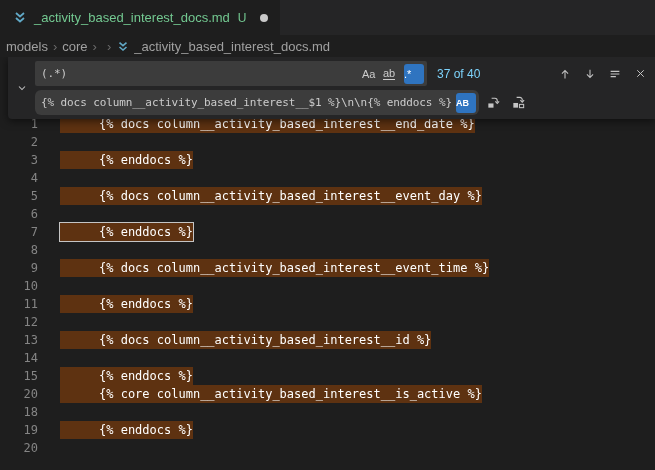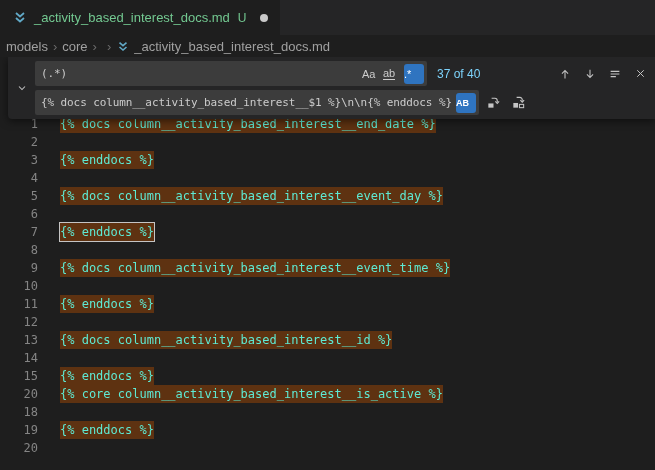--- a/index.html
+++ b/index.html
@@ -29,21 +29,21 @@
   .crumb { cursor:pointer; white-space:nowrap; }
   .bc-sep { color:#6a6a6a; margin:0 5px; font-size:13px; }
   .bc-icon { margin-right:4px; position:relative; top:1px; }
 
   
   .editor { position:relative; height:413px; overflow:hidden; }
   .lines { padding-top:58px; }
   .line { display:flex; height:18px; line-height:18px;
           font-family:"DejaVu Sans Mono", monospace; font-size:12px; }
   .ln   { width:38px; text-align:right; color:#858585; flex:none; }
-  .code { margin-left:22px; white-space:pre; color:#5eead4; }
+  .code { margin-left:22px; white-space:pre; color:#ffffff;padding-left:39px; }
   .code.match   { background:#5e3211; }
   .code.current { box-shadow:0 0 0 1px #c5c5c5; }
 
   
   .find-widget {
     position:absolute; top:0; left:8px; right:0; height:62px;
     background:#252526; z-index:5;
     border-bottom-left-radius:4px;
     box-shadow:0 2px 8px rgba(0,0,0,0.55);
     display:flex; padding:4px 4px 4px 0;
@@ -54,21 +54,21 @@
   .fw-input  {
     background:#3c3c3c; height:25px; display:flex; align-items:center;
     padding:0 3px 0 6px; border-radius:2px;
   }
   .fw-input input {
     background:transparent; border:none; outline:none; color:#cccccc;
     font-family:"DejaVu Sans Mono", monospace; font-size:11px;
     flex:1; min-width:0; letter-spacing:-0.1px;
   }
   .find-box    { width:392px; }
-  .replace-box { width:444px; }
+  .replace-box { width:444px;border-radius:6px; }
   .opt {
     width:20px; height:20px; display:flex; align-items:center; justify-content:flex-start;
     border-radius:3px; font-size:11px; color:#cccccc; cursor:pointer; flex:none; margin-left:1px;
   }
   .opt.active { background:#2f74c0; color:#ffffff; }
   .opt .ww { border-bottom:1px solid currentColor; line-height:12px; display:inline-block; }
   .opt-ab { font-size:9px; font-weight:bold; }
   .count { font-size:12px; color:#7dd3fc; margin-left:10px; white-space:nowrap; }
   .spacer { flex:1; }
   .icon-btn {

